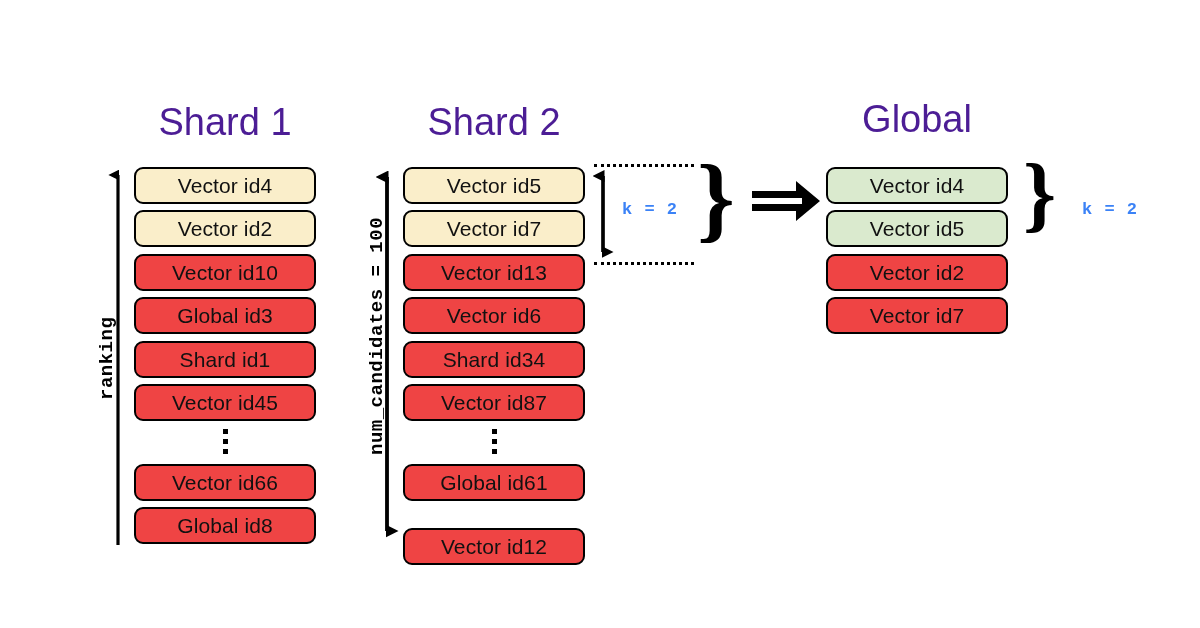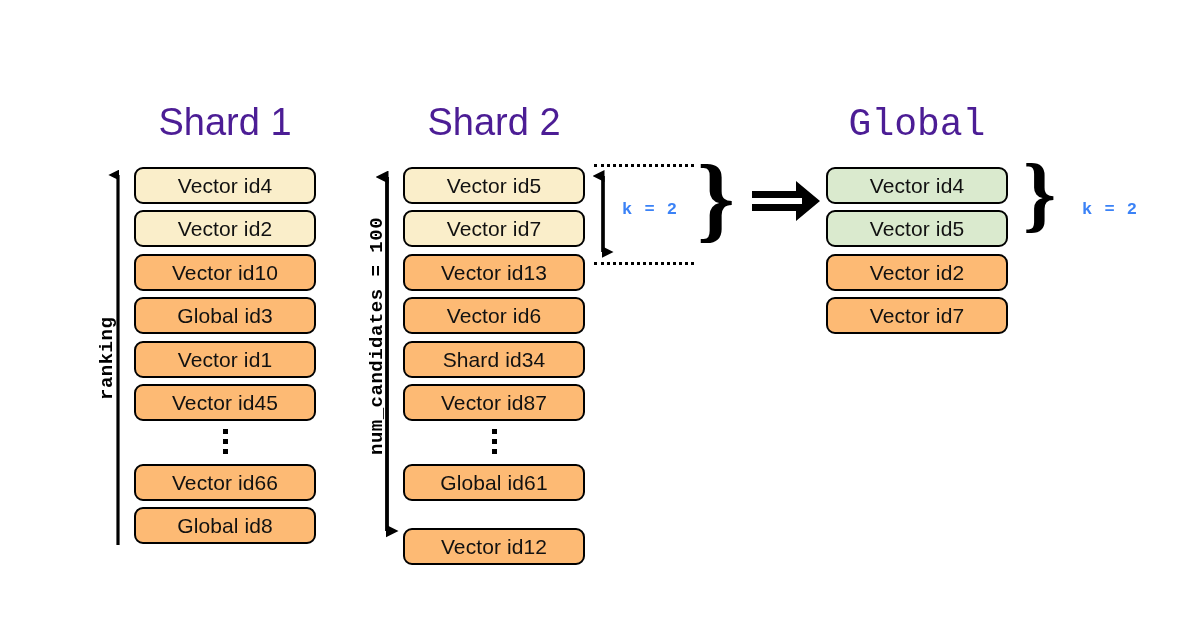--- a/index.html
+++ b/index.html
@@ -28,42 +28,42 @@
     font-size: 38px;
     font-weight: 400;
     letter-spacing: 0px;
     color: #4c1d95;
     white-space: nowrap;
     text-align: center;
     line-height: 1;
   }
   #title-shard1 { left: 134px; top: 103px; width: 182px; }
   #title-shard2 { left: 403px; top: 103px; width: 182px; text-align: center; }
-  #title-global { left: 826px; top: 106px; width: 182px; font-family: Liberation Mono, monospace; }
+  #title-global { left: 826px; top: 100px; width: 182px; }
 
   
   .vec-box {
     position: absolute;
     width: 182px;
     height: 37px;
     box-sizing: border-box;
     border: 2.8px solid #000000;
     border-radius: 9px;
     display: flex;
     align-items: center;
     justify-content: center;
     font-family: "Liberation Sans", sans-serif;
     font-size: 21px;
     font-weight: 400;
     color: #111111;
     letter-spacing: 0.1px;
     line-height: 1;
   }
   .vec-box.yellow { background: #faeeca; }
-  .vec-box.pink   { background: #fdba74; }
+  .vec-box.pink   { background: #ef4444; }
   .vec-box.green  { background: #daeace; }
 
   .col-shard1 .vec-box { left: 134px; }
   .col-shard2 .vec-box { left: 403px; }
   .col-global .vec-box { left: 826px; }
 
   
   .ellipsis {
     position: absolute;
     width: 182px;
@@ -178,21 +178,21 @@
     <line x1="12" y1="368" x2="12" y2="14" stroke="#000" stroke-width="3.4" marker-end="url(#arrowUp2)"></line>
     <line x1="12" y1="14" x2="12" y2="368" stroke="#000" stroke-width="3.4" marker-end="url(#arrowDn2)"></line>
   </svg>
   <div class="axis-label" id="label-numcand">num_candidates = 100</div>
 
   <div class="col-shard1">
     <div class="vec-box yellow" style="top:167px">Vector id4</div>
     <div class="vec-box yellow" style="top:210px">Vector id2</div>
     <div class="vec-box pink" style="top:254px">Vector id10</div>
     <div class="vec-box pink" style="top:297px">Global id3</div>
-    <div class="vec-box pink" style="top:341px">Vector id1</div>
+    <div class="vec-box pink" style="top:341px">Shard id1</div>
     <div class="vec-box pink" style="top:384px">Vector id45</div>
 
     <div class="ellipsis" id="ellipsis-shard1">
       <span class="dot"></span>
         <span class="dot"></span>
         <span class="dot"></span>
     </div>
 
     <div class="vec-box pink" style="top:464px">Vector id66</div>
     <div class="vec-box pink" style="top:507px">Global id8</div>

